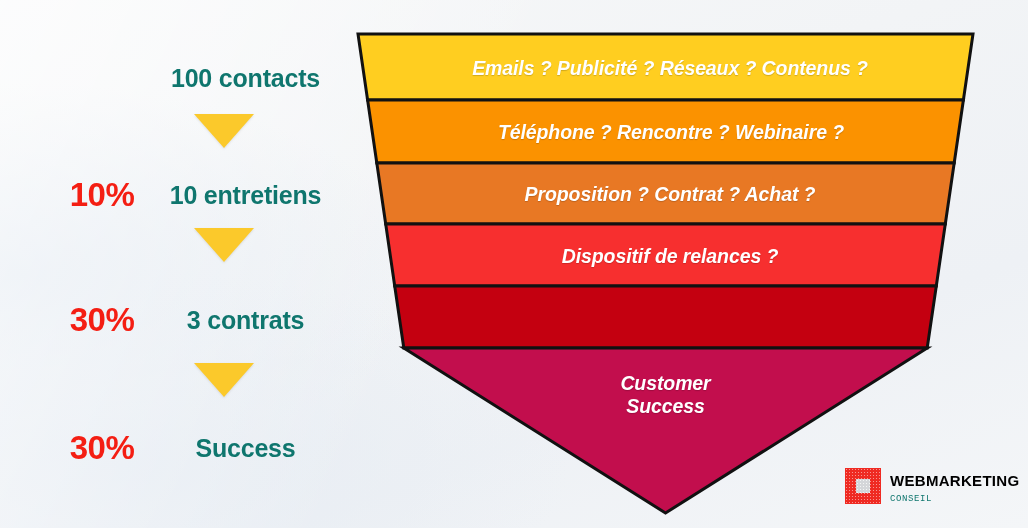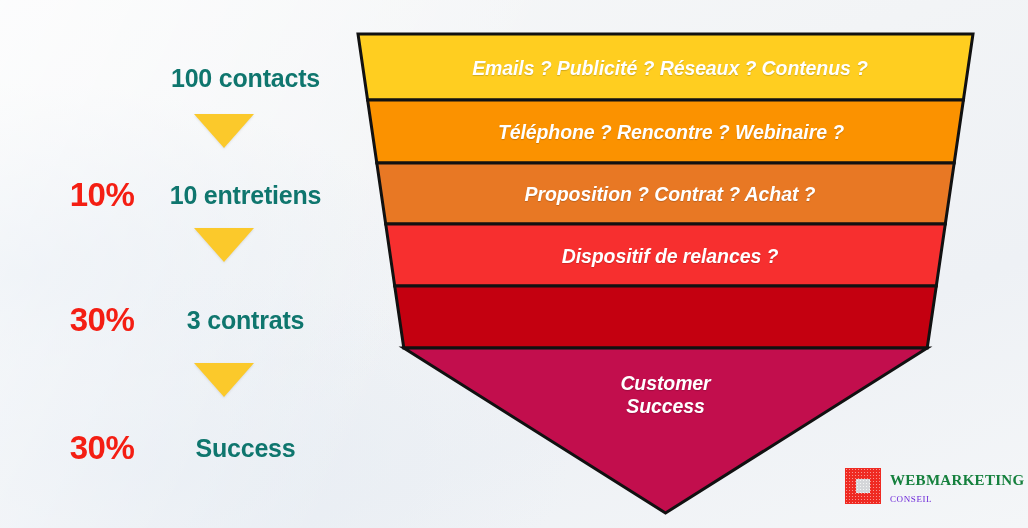--- a/index.html
+++ b/index.html
@@ -141,31 +141,31 @@
     left: 11px;
     top: 11px;
     width: 14px;
     height: 14px;
     background: #d4d6d9;
     background-image: radial-gradient(rgba(255,255,255,0.75) 0.5px, rgba(0,0,0,0) 0.6px);
     background-size: 3px 3px;
   }
   .logo-text { line-height: 1; }
   .logo-main {
-    color: #15803d;
-    font-family: Liberation Serif, serif;
+    color: #000000;
+    font-family: Liberation Sans, sans-serif;
     font-size: 21px;
     font-weight: bold;
     letter-spacing: 0.3px;
     font-variant: small-caps;
     text-transform: lowercase;
   }
   .logo-sub {
-    color: #6d28d9;
-    font-family: Liberation Serif, serif;
+    color: #0f766e;
+    font-family: Liberation Mono, monospace;
     font-size: 13px;
     letter-spacing: 0.6px;
     font-variant: small-caps;
     text-transform: lowercase;
     margin-top: 2px;
   }
 </style>
 </head>
 <body>
 

